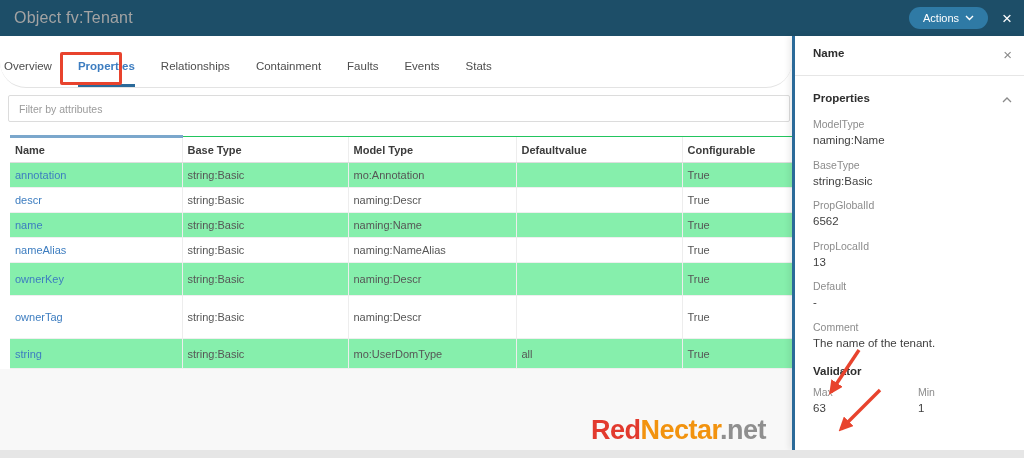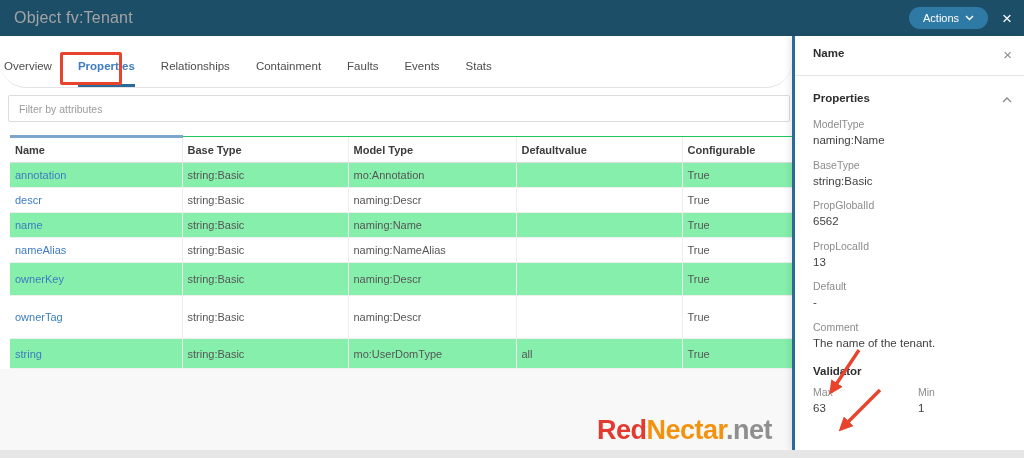--- a/index.html
+++ b/index.html
@@ -39,21 +39,21 @@
     background:#fff; cursor:pointer; }
   table.props th:first-child { border-top:3px solid #7ba7cc; }
   table.props th + th, table.props td + td { border-left:1px solid #ededed; }
   table.props td { font-size:11px; color:#565656; padding:4px 8px 4px 5px; vertical-align:middle; }
   table.props tr.odd td { background:#86efac; }
   table.props tbody tr { border-bottom:1px solid #efefef; }
   td .name-link { color:var(--link-blue); cursor:pointer; }
   col.c1{width:172px} col.c2{width:166px} col.c3{width:168px} col.c4{width:166px} col.c5{width:110px}
 
   .content-bottom { flex:1; position:relative; background:#f8f8f8; }
-  .watermark { position:absolute; right:20px; bottom:4px; font-size:27px; font-weight:bold; letter-spacing:-.5px; }
+  .watermark { position:absolute; right:26px; bottom:4px; font-size:27px; font-weight:bold; letter-spacing:-.5px; }
   .wm-red{ color:var(--logo-red);} .wm-orange{ color:var(--logo-orange);} .wm-gray{ color:#8f8f8f;}
 
   
   .panel { position:absolute; top:36px; left:792px; width:232px; height:414px;
     background:#fff; border-left:3px solid var(--panel-border);
     box-shadow:-3px 0 6px rgba(0,0,0,.08); }
   .panel-head { display:flex; justify-content:space-between; align-items:flex-start;
     padding:11px 12px 13px 18px; border-bottom:1px solid #e6e6e6; }
   .panel-title { font-size:11.5px; font-weight:bold; color:#2e2e2e; }
   .panel-close { color:#8a8a8a; font-size:15px; line-height:1; cursor:pointer; }

